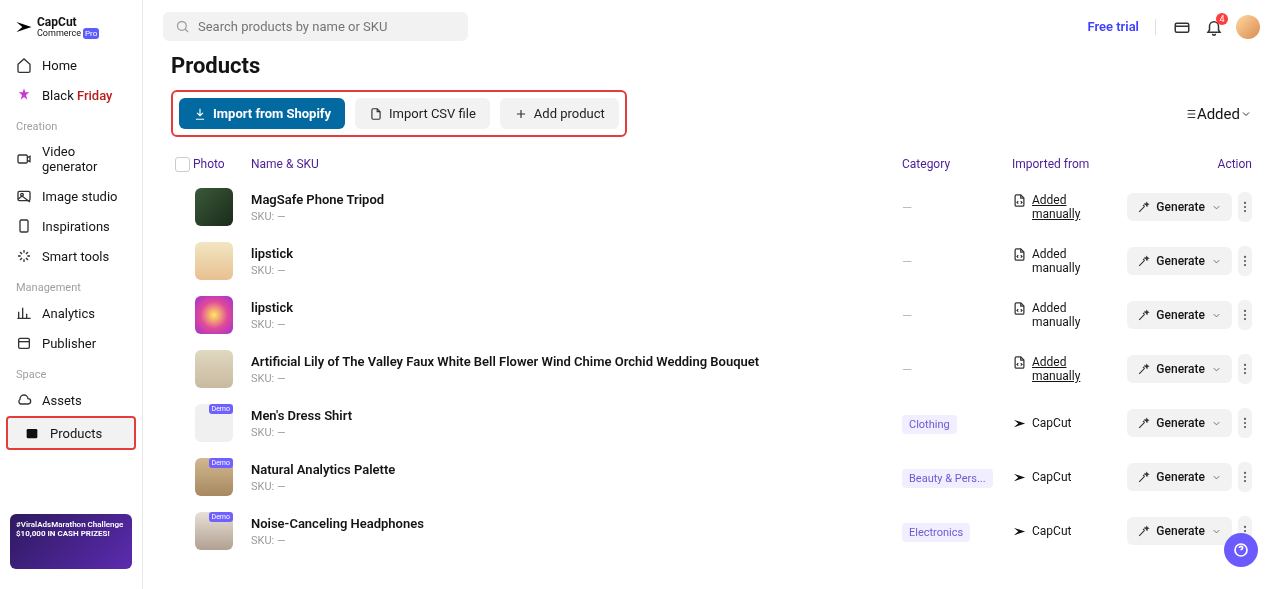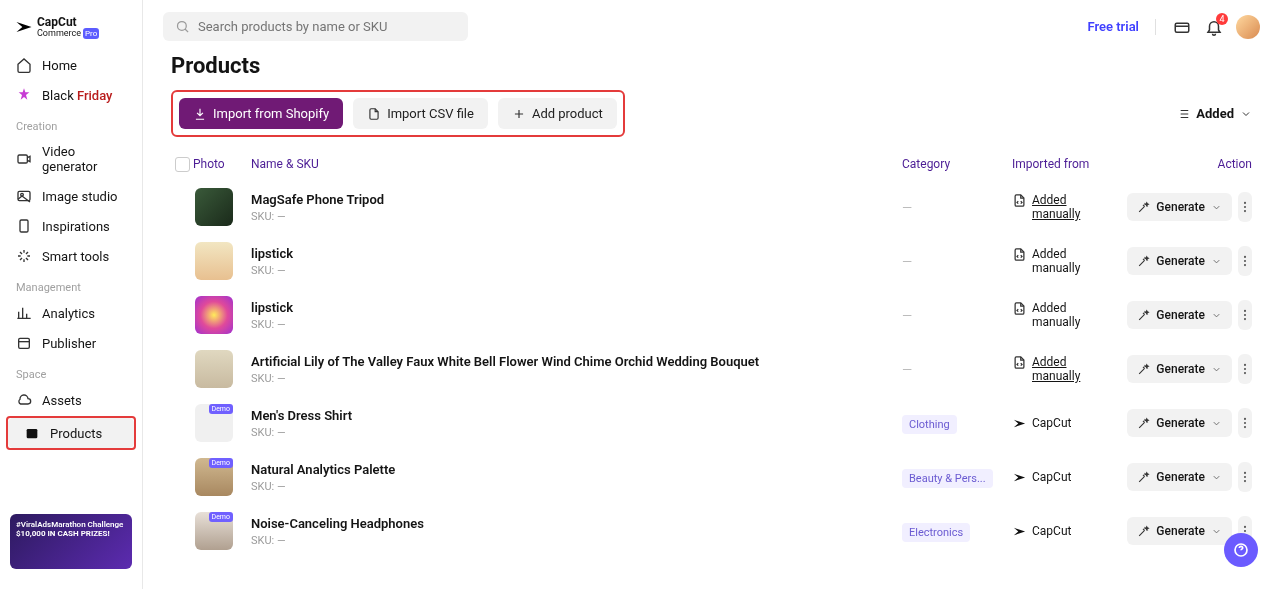--- a/index.html
+++ b/index.html
@@ -25,23 +25,23 @@
 .free-trial{color:#4040ff;font-weight:600;font-size:13px}
 .icobtn{width:20px;height:20px;display:flex;align-items:center;justify-content:center;position:relative;cursor:pointer}
 .badge{position:absolute;top:-4px;right:-4px;background:#ff3b3b;color:#fff;font-size:9px;border-radius:8px;padding:0 3px;line-height:12px;min-width:12px;text-align:center}
 .avatar{width:24px;height:24px;border-radius:50%;background:linear-gradient(135deg,#ffd9a0,#d98a50)}
 .divider{width:1px;height:16px;background:#e0e0e0;margin:0 4px}
 .content{padding:4px 28px 0}
 h1{font-size:22px;font-weight:700;margin-bottom:12px}
 .actions-row{display:flex;align-items:center;margin-bottom:12px}
 .action-highlight{border:2px solid #e43b3b;border-radius:6px;padding:6px;display:flex;gap:10px}
 .btn{display:flex;align-items:center;gap:6px;padding:8px 14px;border-radius:6px;font-size:13px;cursor:pointer;border:none}
-.btn-dark{background:#701a75;color:#fff;font-weight:400}
+.btn-dark{background:#0369a1;color:#fff;font-weight:700}
 .btn-light{background:#f2f2f2;color:#222}
-.sort-btn{display:flex;align-items:center;gap:6px;font-size:13px;cursor:pointer;font-weight:700}
+.sort-btn{display:flex;align-items:center;font-size:15px;cursor:pointer;font-weight:400}
 .header-row{display:flex;padding:8px 0;color:#4c1d95;font-size:12px}
 .col-chk{width:22px;display:flex;justify-content:center}
 .col-photo{width:58px}
 .col-name{flex:1}
 .col-cat{width:110px}
 .col-imp{width:120px}
 .col-act{width:120px;text-align:right}
 .checkbox{width:15px;height:15px;border:1.5px solid #ccc;border-radius:3px}
 .row{display:flex;align-items:center;padding:8px 0}
 .thumb{width:38px;height:38px;border-radius:6px;background:#ddd;position:relative;margin-left:2px}

